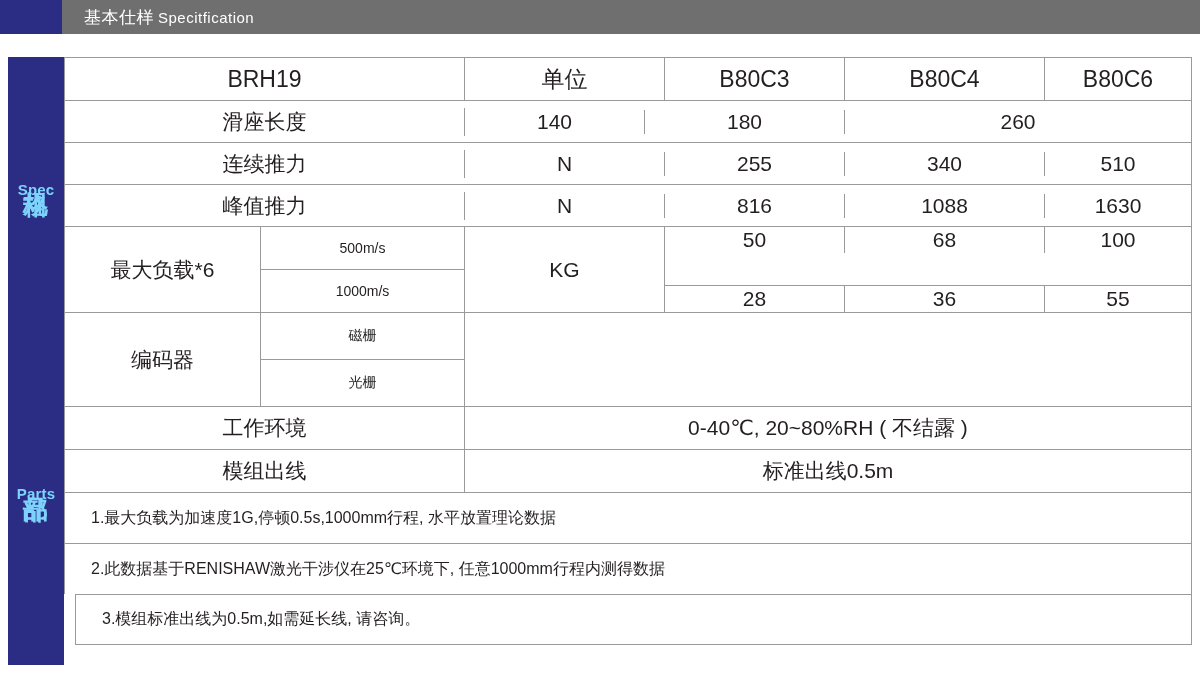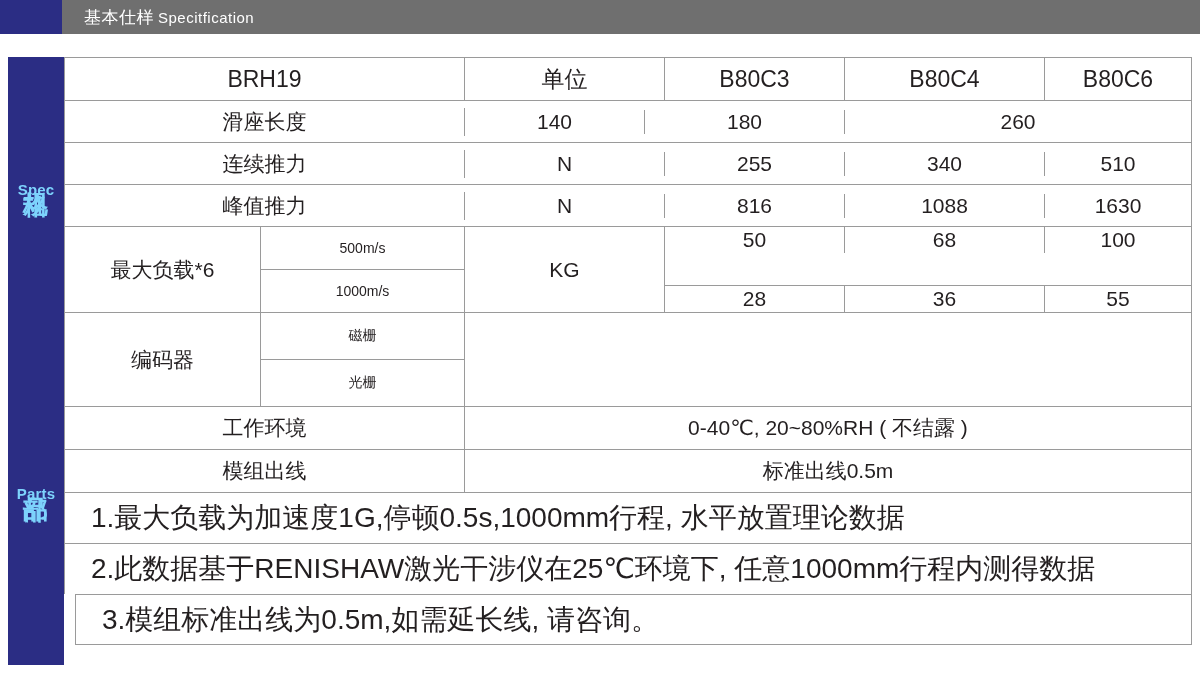--- a/index.html
+++ b/index.html
@@ -190,21 +190,21 @@
     font-size: 21px;
     box-sizing: border-box;
   }
 
   .note .cell-note {
     flex: 1 1 auto;
     display: flex;
     align-items: center;
     justify-content: flex-start;
     padding-left: 26px;
-    font-size: 28px;
+    font-size: 16px;
     box-sizing: border-box;
   }
 </style>
 </head>
 <body>
 
 <div class="header-bar">
   <div class="header-accent"></div>
   <div class="header-title">
     <span>基本仕样</span><span class="en">Specitfication</span>

